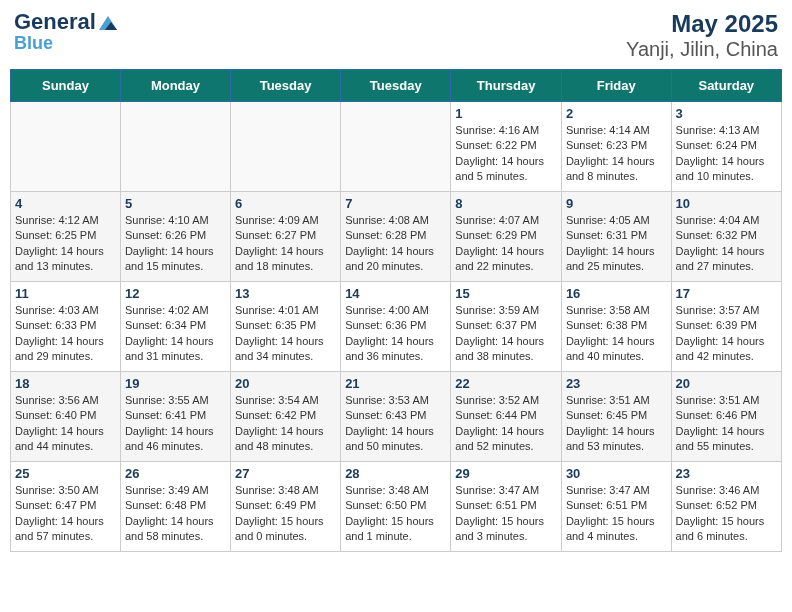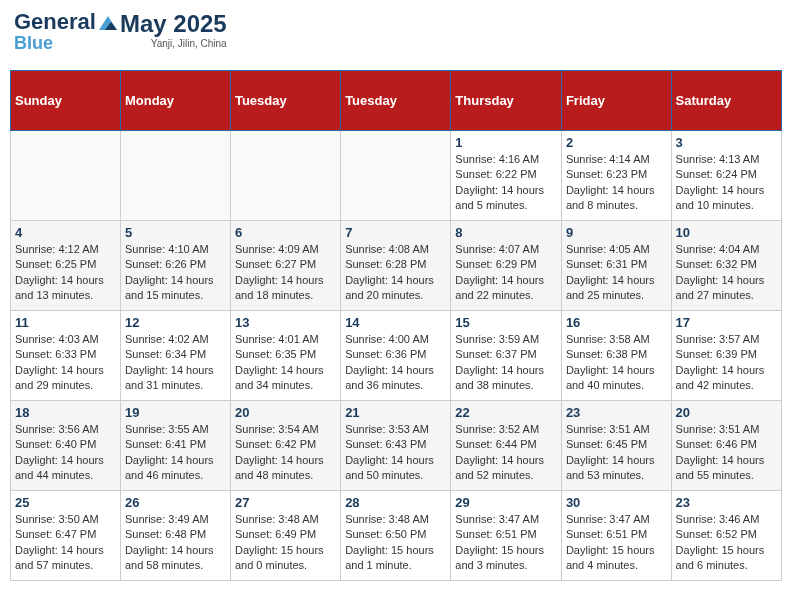--- a/index.html
+++ b/index.html
@@ -5,52 +5,53 @@
     * { box-sizing: border-box; margin: 0; padding: 0; }
     body {
       font-family: Arial, sans-serif;
       background: #fff;
       width: 792px;
       min-height: 612px;
       padding: 10px;
     }
     .header {
       display: flex;
+      justify-content: space-between;
       align-items: flex-start;
-      margin-bottom: 16px;
+      margin-bottom: 8px;
       padding: 0 4px;
     }
     .logo {
       display: flex;
       align-items: center;
     }
     .title-block {
       text-align: right;
     }
     .month-title {
       font-size: 24px;
       font-weight: bold;
       color: #1a3a5c;
     }
     .location {
-      font-size: 10px;
+      font-size: 20px;
       color: #555;
     }
     table {
       width: 100%;
       border-collapse: collapse;
       border: 1px solid #ccc;
     }
     th {
-      background: #b91c1c;
+      background: #0f766e;
       color: #fff;
       font-size: 13px;
       font-weight: bold;
-      padding: 22px 4px;
-      text-align: left;
+      padding: 8px 4px;
+      text-align: center;
       border: 1px solid #2a6aa8;
     }
     td {
       width: 113px;
       height: 90px;
       vertical-align: top;
       border: 1px solid #ccc;
       padding: 4px;
       font-size: 10px;
       color: #333;

